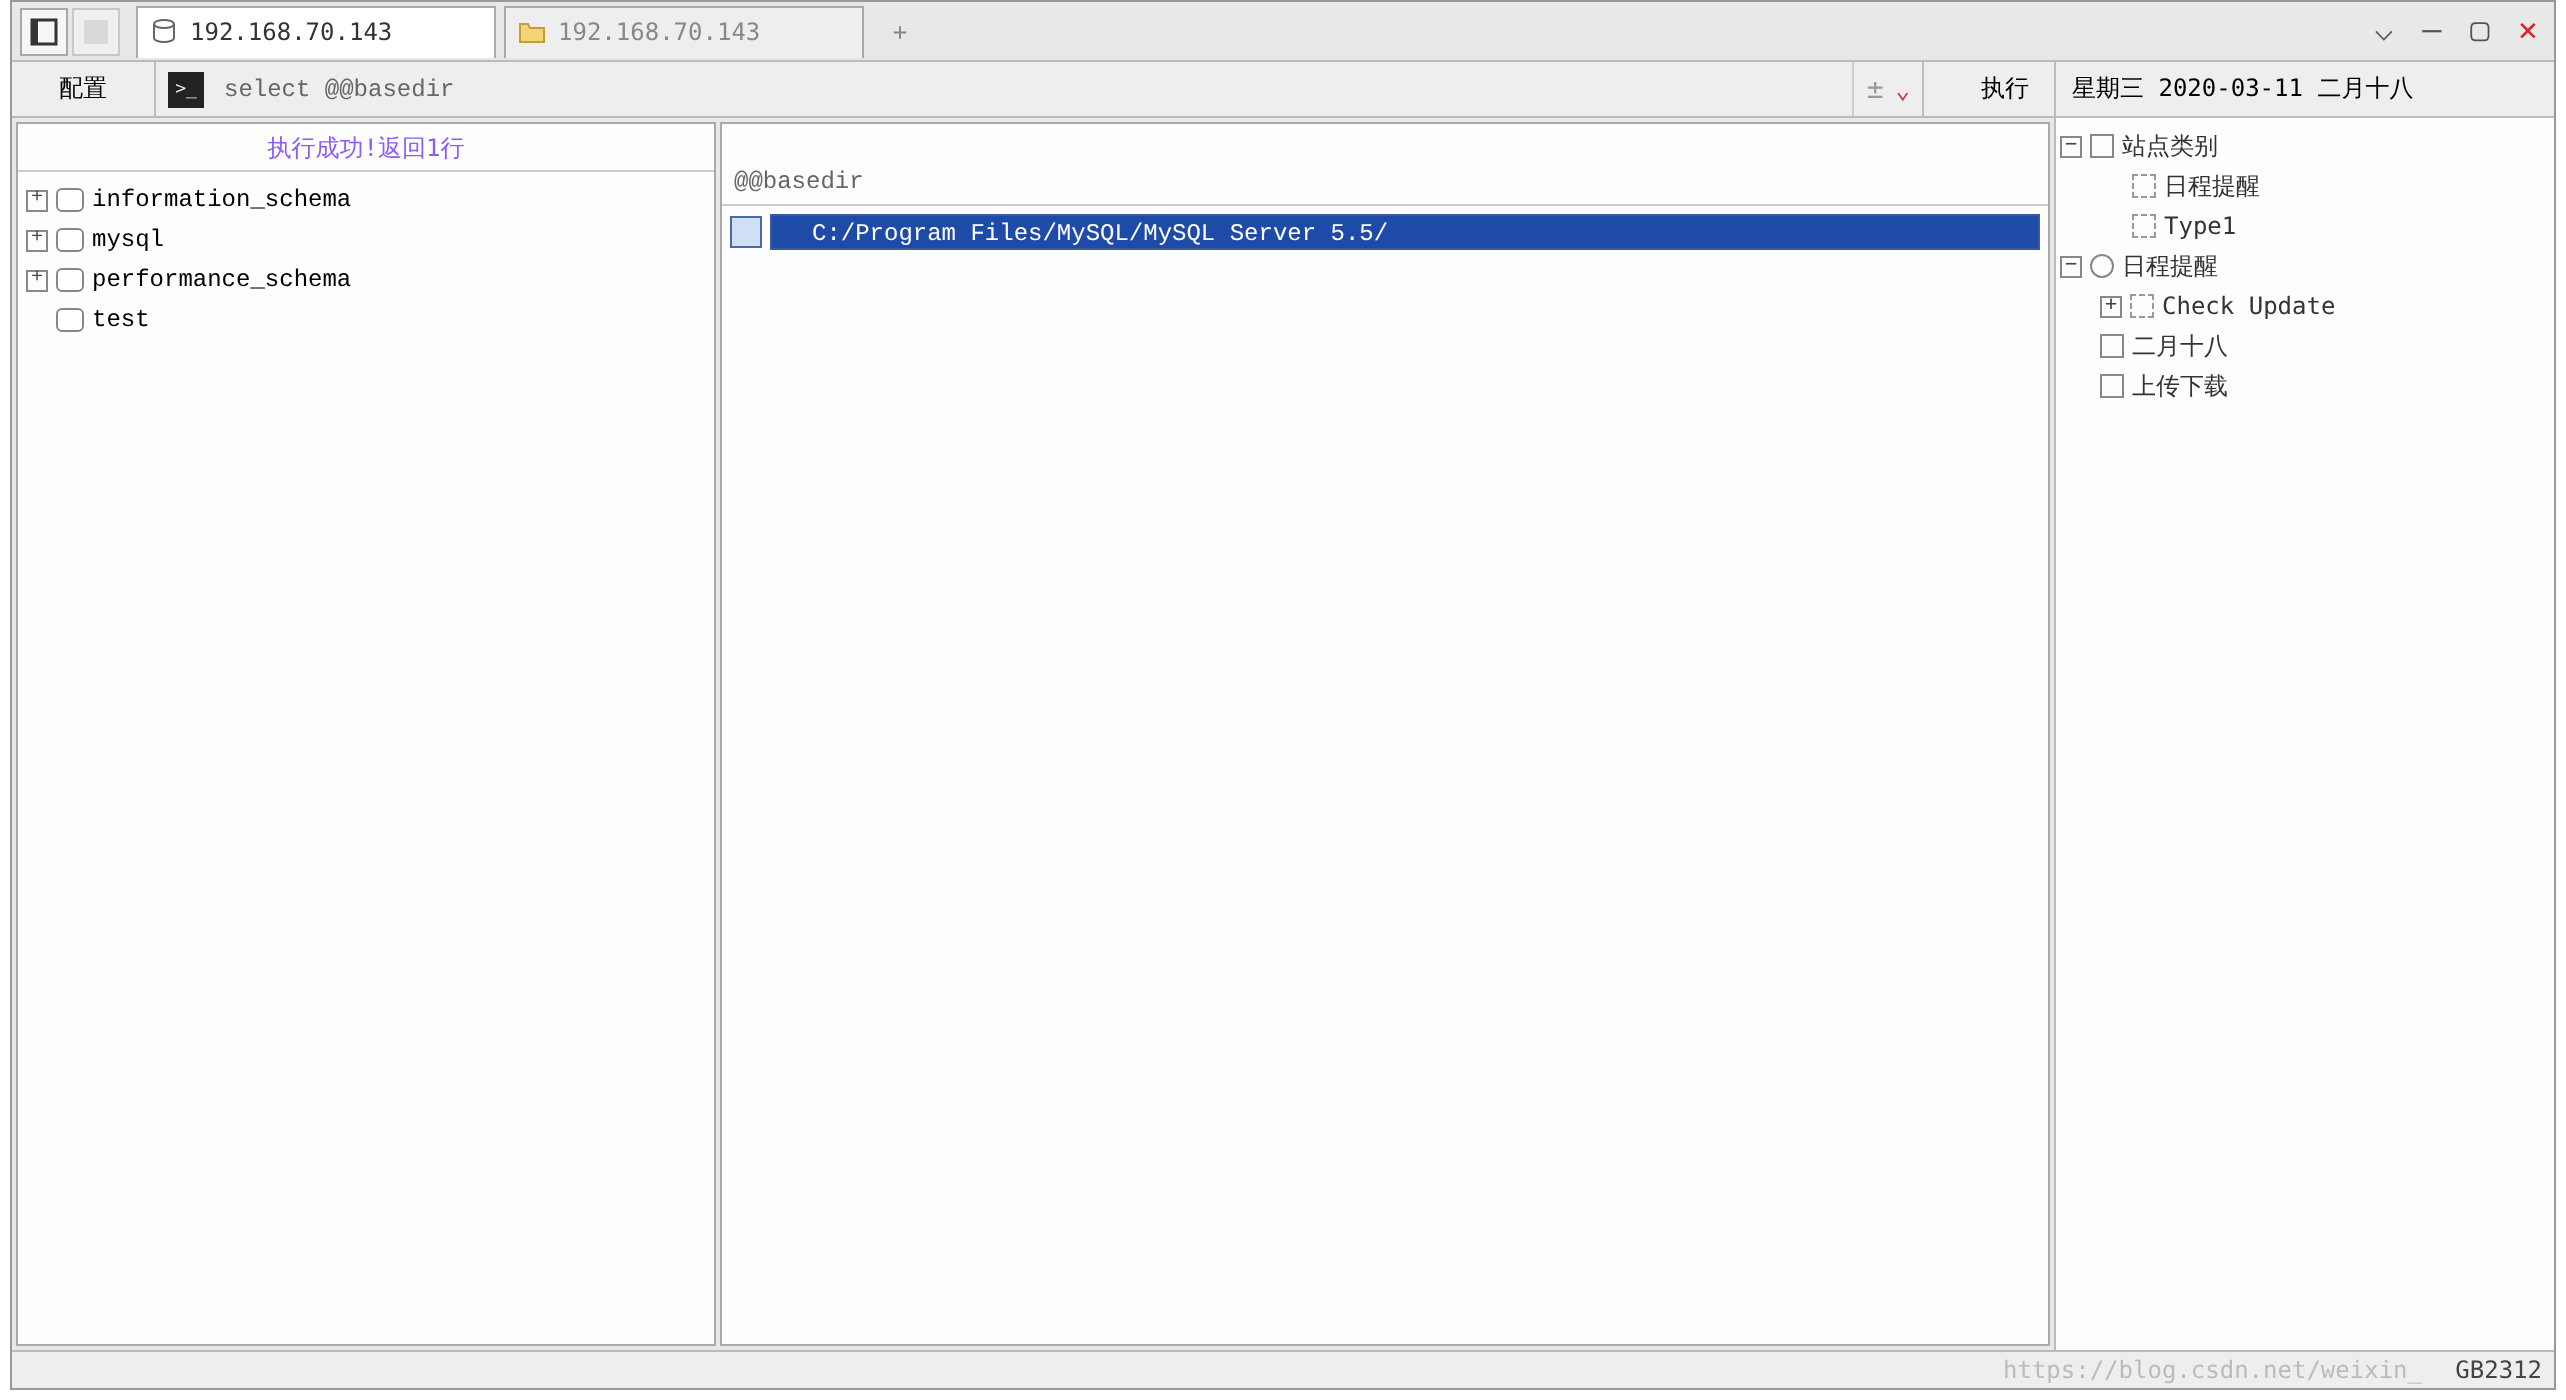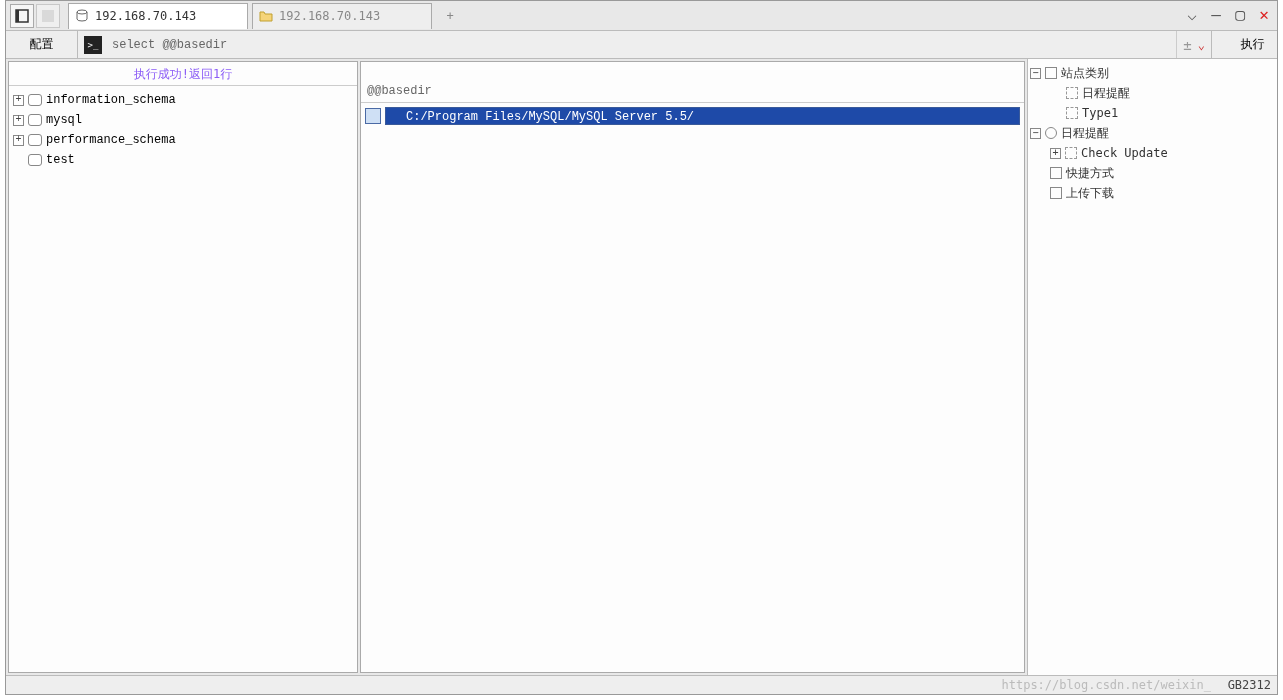--- a/index.html
+++ b/index.html
@@ -323,20 +323,21 @@
 
   <div class="cmd-bar">
     <div class="cmd-left">配置</div>
     <div class="cmd-icon">&gt;_</div>
     <div class="cmd-input">select @@basedir</div>
     <div class="cmd-indicators">
       <span class="pm">±</span>
       <span class="chev">⌄</span>
     </div>
     <div class="cmd-exec">执行</div>
+    <div style="width:250px;border-left:1px solid #bbb;height:100%;display:flex;align-items:center;padding-left:8px;">星期三 2020-03-11 二月十八</div>
   </div>
 
   <div class="body-area">
 
     <div class="left-panel">
       <div class="left-header">执行成功!返回1行</div>
       <div class="tree">
         <div class="tree-item">
           <span class="tree-toggle">+</span>
           <span class="db-icon"></span>
@@ -392,21 +393,21 @@
         </div>
         <div class="rtree-row">
           <span class="indent" style="width:16px"></span>
           <span class="tree-toggle">+</span>
           <span class="dotted-box"></span>
           <span>Check Update</span>
         </div>
         <div class="rtree-row">
           <span class="indent" style="width:16px"></span>
           <span class="box-icon"></span>
-          <span>快捷方式</span>
+          <span>二月十八</span>
         </div>
         <div class="rtree-row">
           <span class="indent" style="width:16px"></span>
           <span class="box-icon"></span>
           <span>上传下载</span>
         </div>
       </div>
     </div>
 
   </div>

